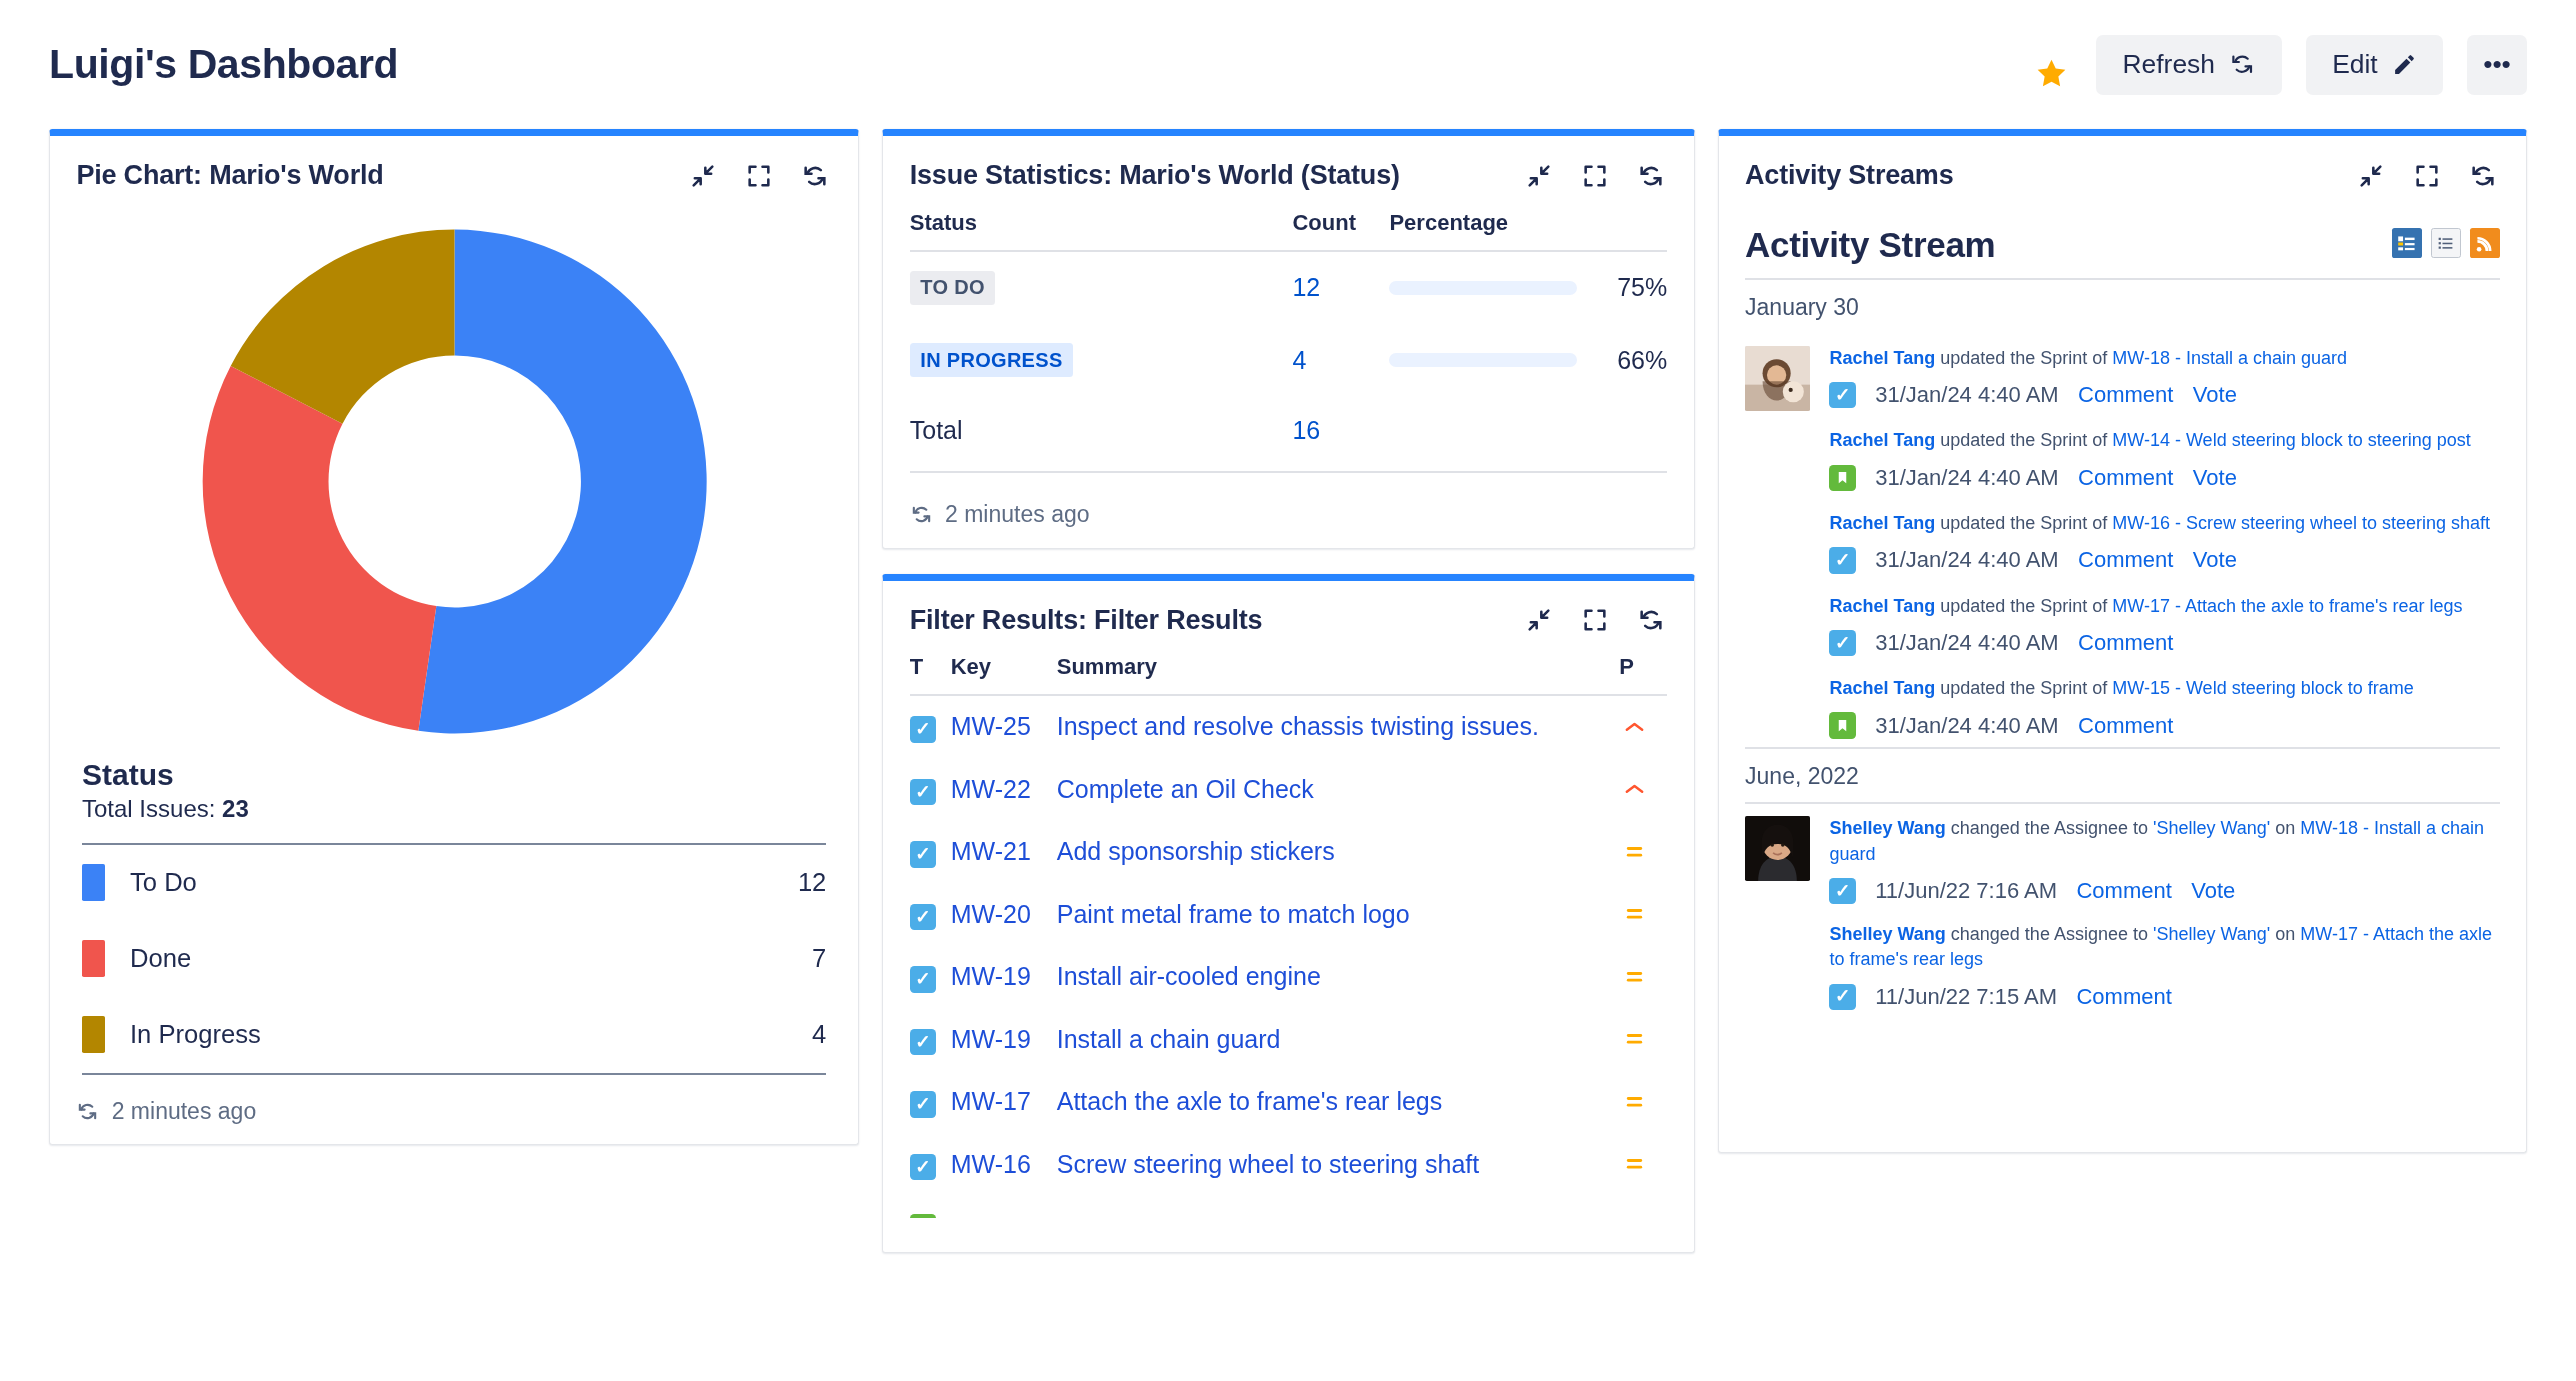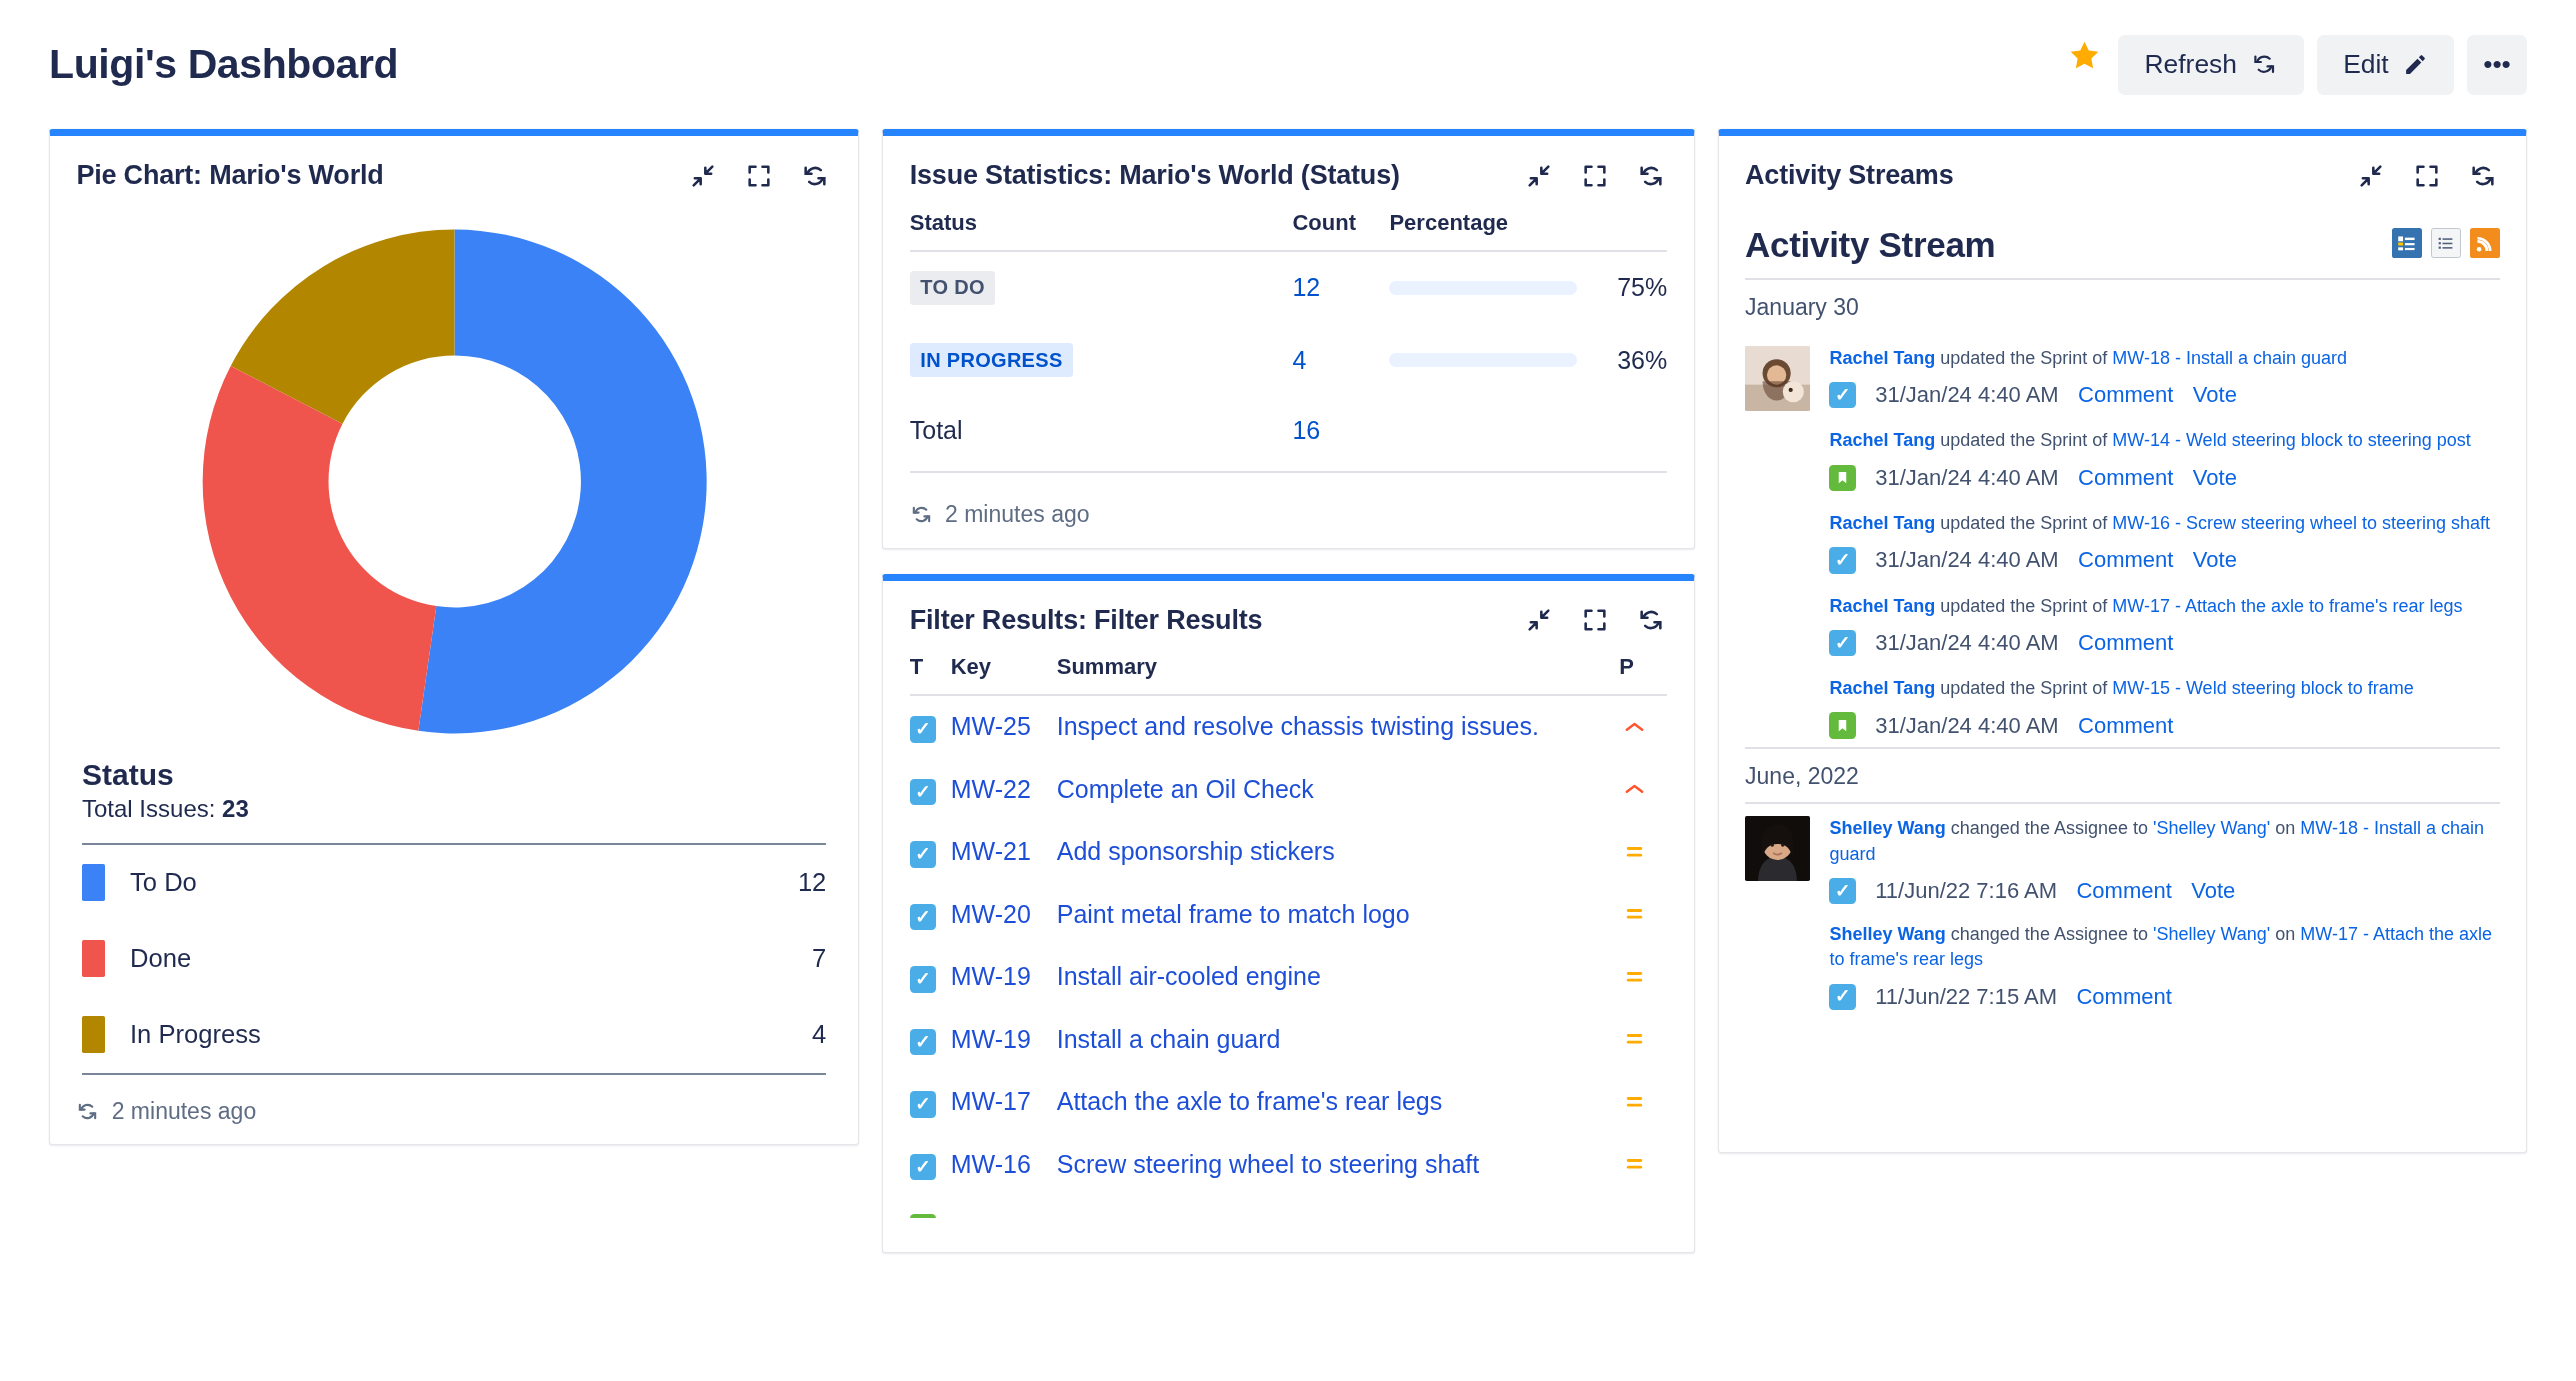--- a/index.html
+++ b/index.html
@@ -16,21 +16,21 @@
     height: 129px;
     display: flex; align-items: center;
     padding: 0 49px 0 49px;
   }
   .dash-title {
     font-size: 41px; font-weight: 700; letter-spacing: -0.4px;
     color: #1F2A4E;
   }
   .header-actions {
     margin-left: auto;
-    display: flex; align-items: flex-start; gap: 13px;
+    display: flex; align-items: flex-end; gap: 24px;
   }
   .star-btn {
     width: 42px; height: 42px;
     display: flex; align-items: center; justify-content: center;
     cursor: pointer;
   }
   .btn {
     background: #F1F2F4;
     border: none; border-radius: 7px;
     height: 60px;
@@ -343,21 +343,21 @@
                 <span class="status-badge badge-inprogress">IN PROGRESS</span>
               </td>
               <td>
                 <a class="link-num" href="#">4</a>
               </td>
               <td>
                 <div class="pct-cell">
                   <span class="bar-track">
                     <span class="bar-fill" style="width:25%"></span>
                   </span>
-                  <span class="pct-label">36%</span>
+                  <span class="pct-label">66%</span>
                 </div>
               </td>
             </tr>
             <tr class="total-row">
               <td><span class="total-label">Total</span></td>
               <td><a class="link-num" href="#">16</a></td>
               <td></td>
             </tr>
           </tbody>
         </table>

